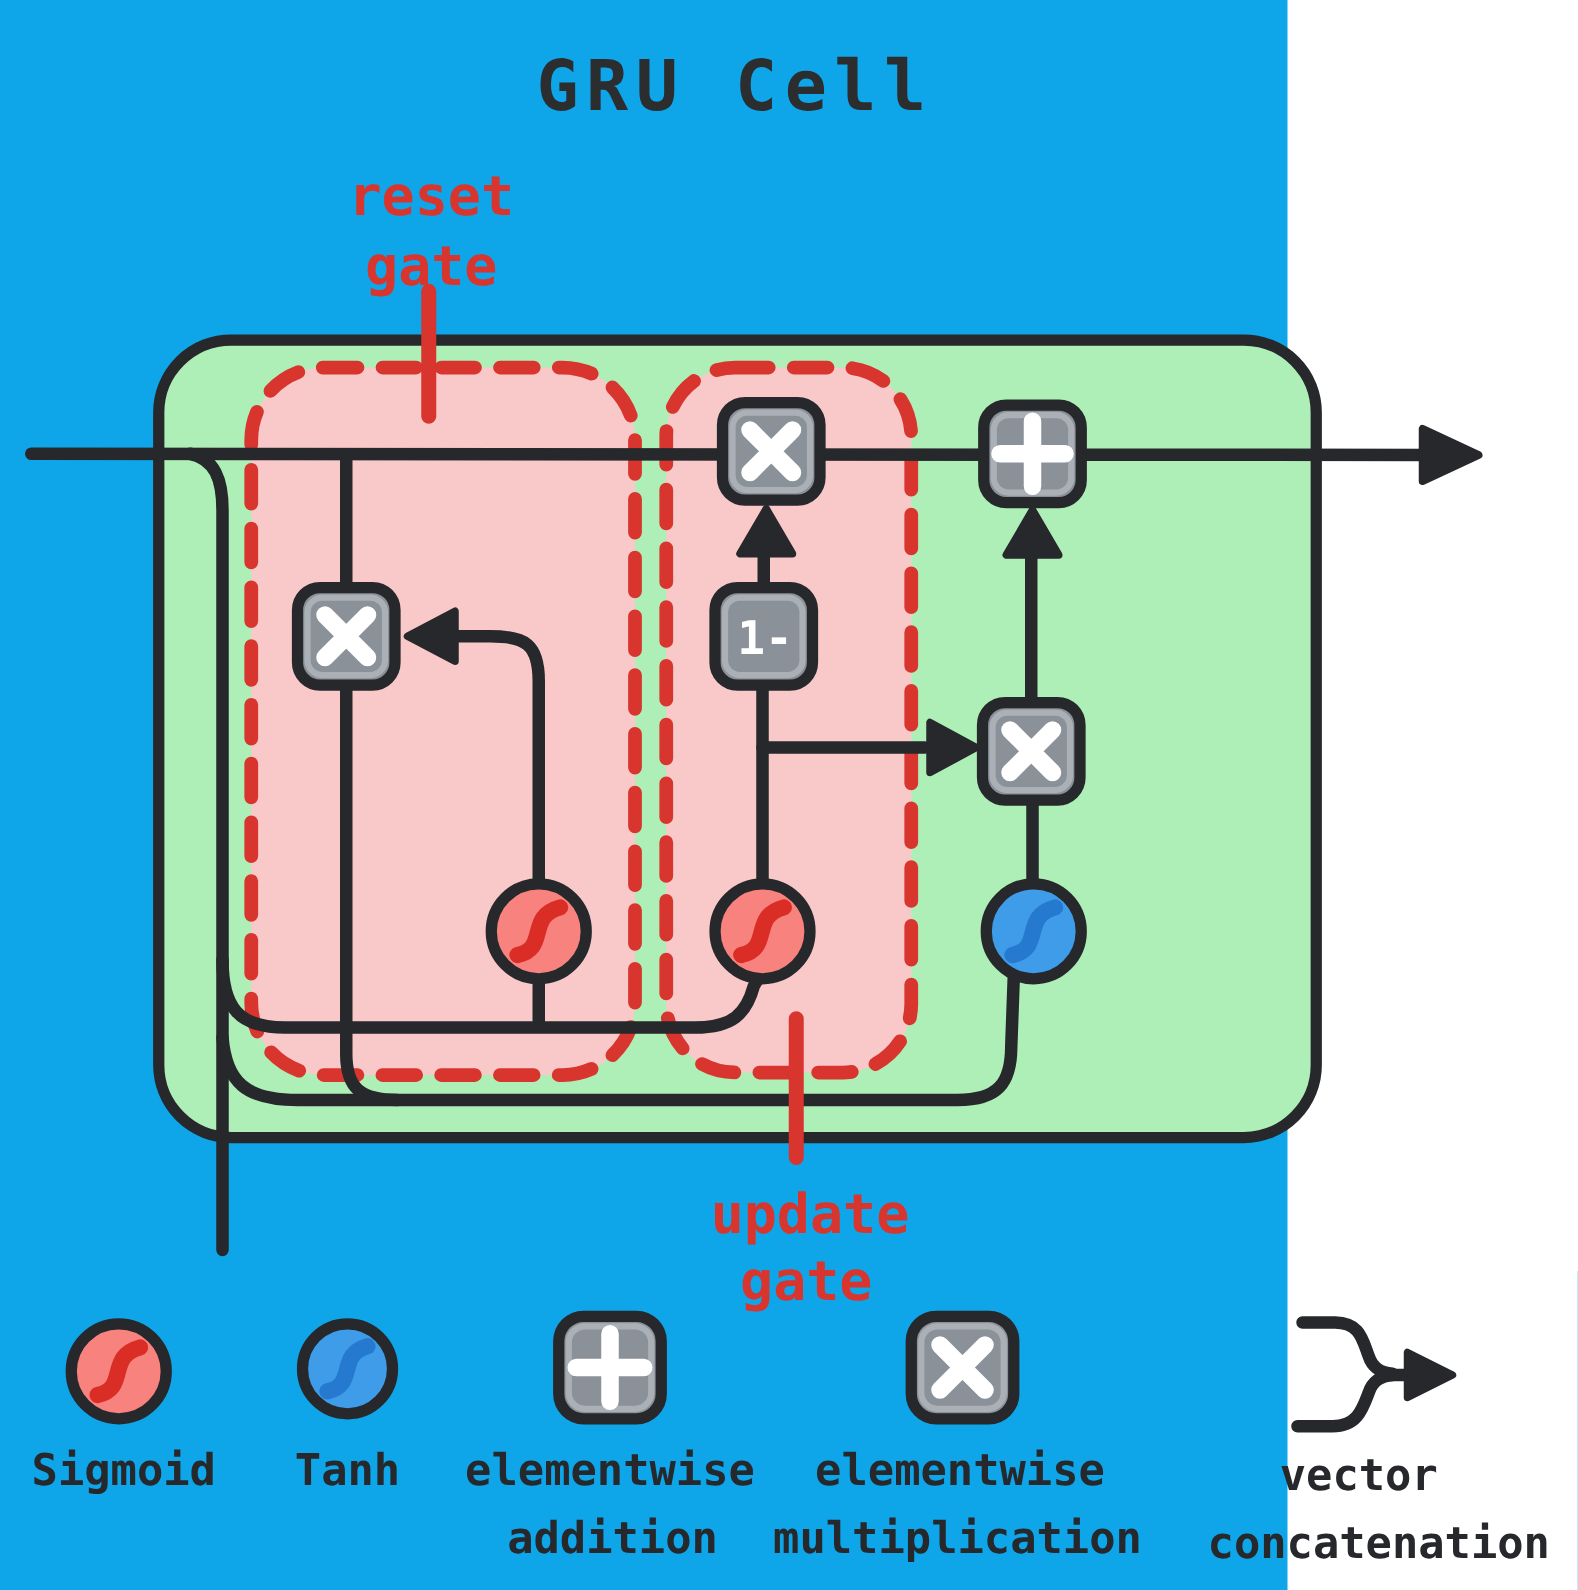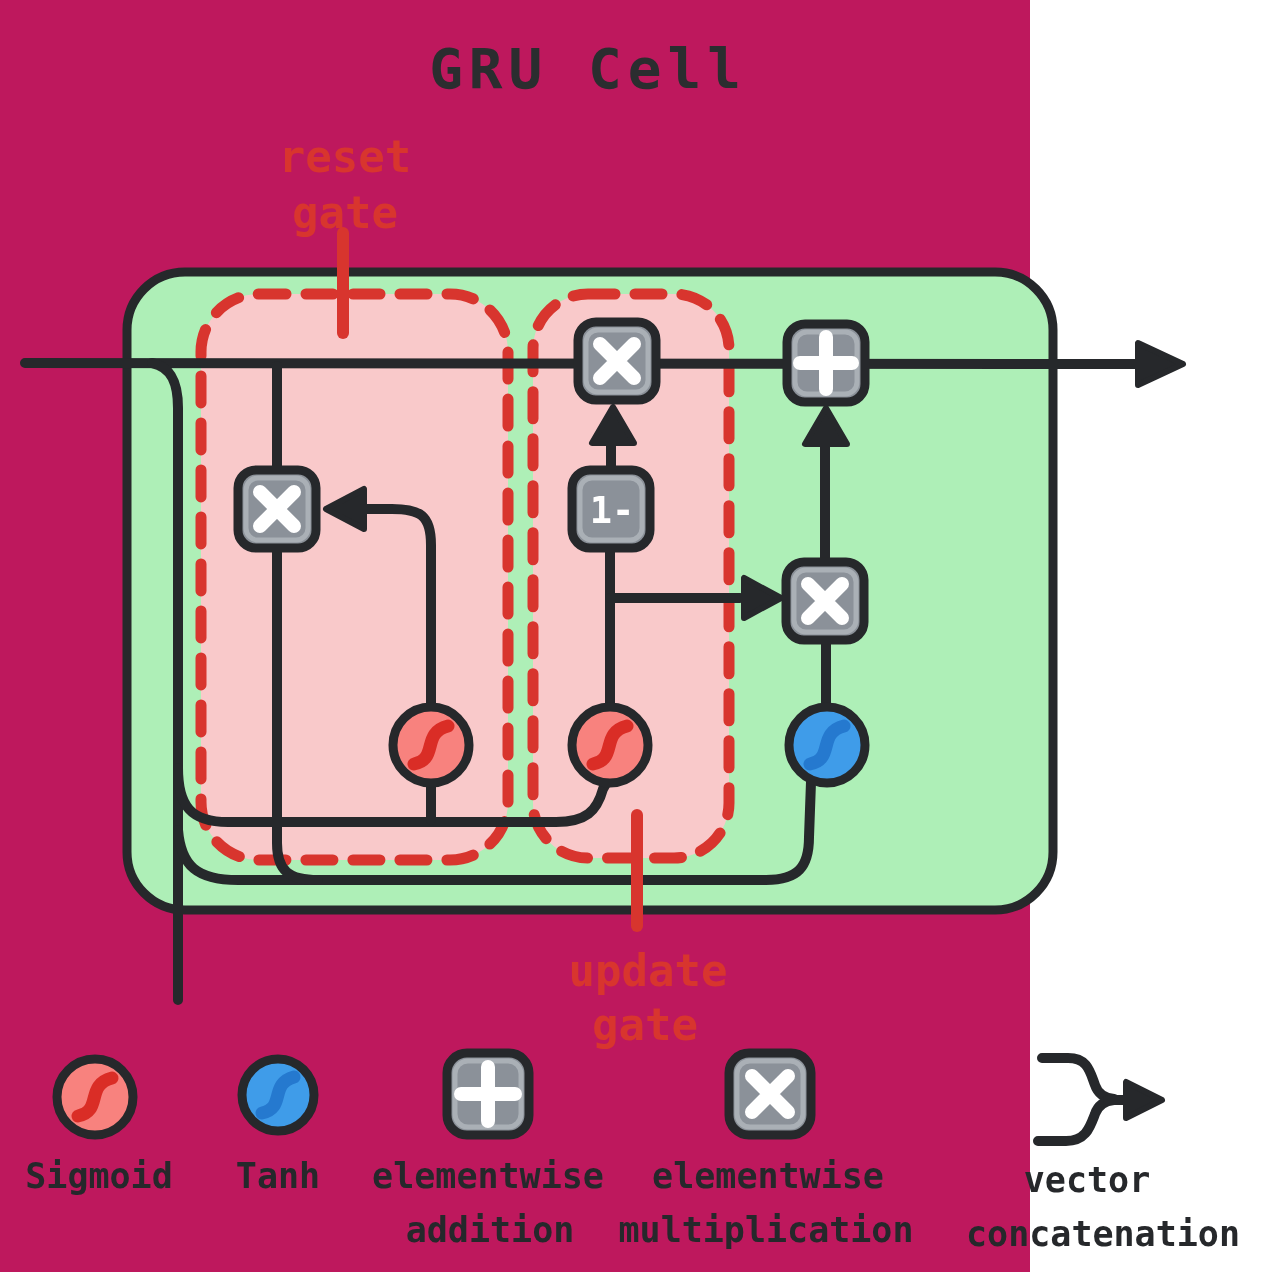--- a/index.html
+++ b/index.html
@@ -1,20 +1,20 @@
 <!DOCTYPE html>
 <html style="--ink: #26282b; --title-ink: #2b2d2f; --cell-green: #aeefb7; --gate-pink: #f9c9ca; --gate-red: #d8352e; --node-gray: #8b9199; --node-gray-light: #aab0b6; --glyph-white: #ffffff; --sigmoid-red: #f8827e; --sigmoid-curve-red: #da2d26; --tanh-blue: #3f9ce9; --tanh-curve-blue: #2579cf;"><head>
 <meta charset="utf-8">
 <style>
   html, body { margin: 0; padding: 0; background: #ffffff; }
   .stage {
     width: 1030px; height: 1272px;
     position: relative;
     font-family: "DejaVu Sans Mono", monospace;
-    background: #be185d;
+    background: #0ea5e9;
   }
   svg { display: block; }
 
   .title-text {
     fill: var(--title-ink);
     font: bold 56px "DejaVu Sans Mono", monospace;
     letter-spacing: 6px;
     text-anchor: middle;
   }
   .gate-label {

